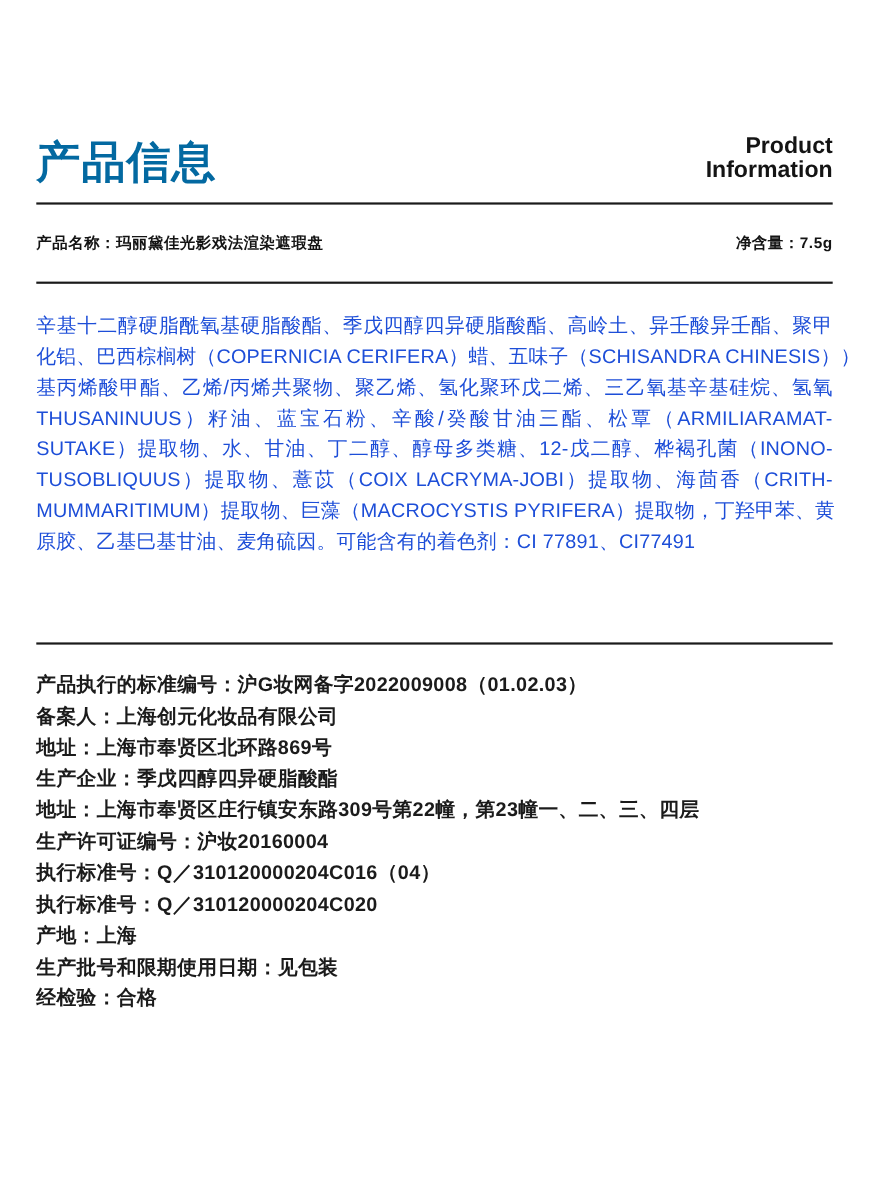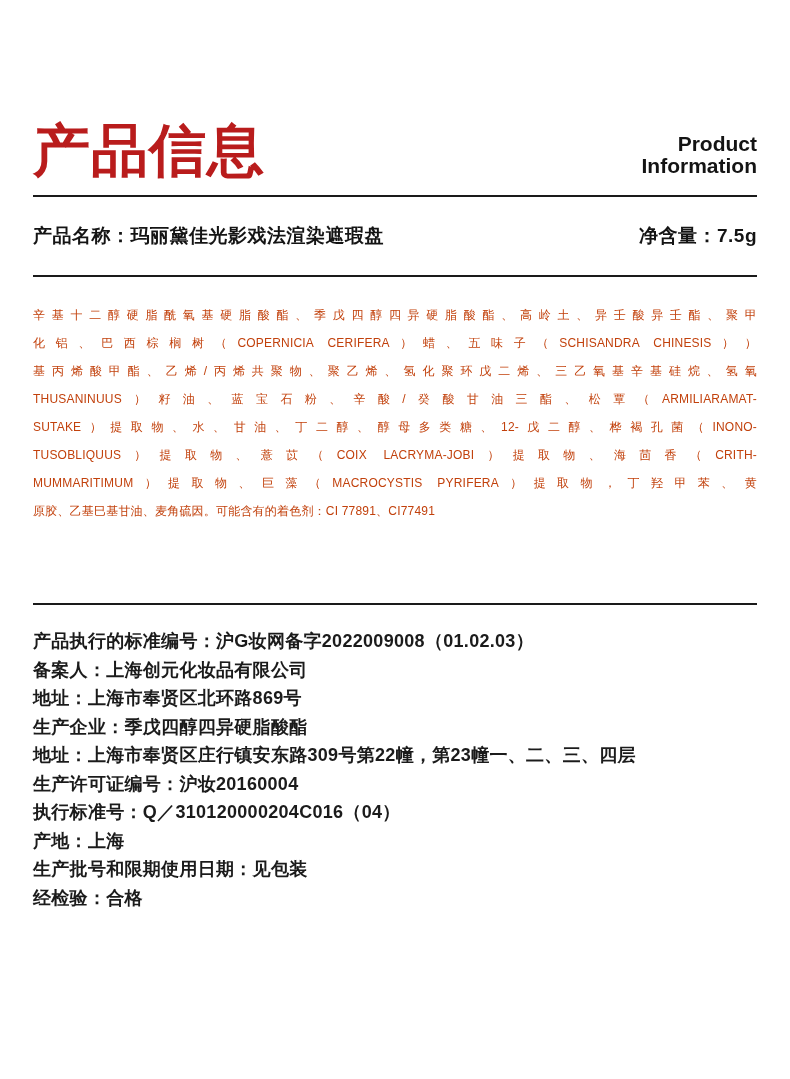--- a/index.html
+++ b/index.html
@@ -19,55 +19,55 @@
   
   .header {
     display: flex;
     justify-content: space-between;
     align-items: flex-end;
     padding-top: 122px;
     padding-bottom: 16px;
     border-bottom: 2px solid #1a1a1a;
   }
   .title-cn {
-    font-size: 57px;
+    font-size: 40px;
     font-weight: 900;
     line-height: 1;
     letter-spacing: 1px;
-    color: #b91c1c;
+    color: #0369a1;
   }
   .title-en {
     text-align: right;
     font-size: 21px;
     line-height: 22px;
     font-weight: 700;
     color: #141414;
     padding-bottom: 2px;
   }
   
   .product-row {
     display: flex;
     justify-content: space-between;
     align-items: flex-start;
     padding: 26px 0;
     border-bottom: 2px solid #1a1a1a;
-    font-size: 19px;
+    font-size: 14px;
     font-weight: 700;
     letter-spacing: 0.5px;
     color: #141414;
   }
   
   .ingredients {
     padding: 24px 0 78px 0;
     border-bottom: 2px solid #1a1a1a;
   }
   .ing-line {
-    font-size: 12px;
+    font-size: 18px;
     line-height: 28px;
-    color: #c2410c;
+    color: #1d4ed8;
     letter-spacing: 0.2px;
     text-align: justify;
     text-align-last: justify;
     white-space: nowrap;
   }
   .ing-line.last {
     text-align-last: left;
   }
   
   .details {
@@ -111,18 +111,19 @@
   </div>
 
   <div class="details">
     <div class="detail-line">产品执行的标准编号：沪G妆网备字2022009008（01.02.03）</div>
     <div class="detail-line">备案人：上海创元化妆品有限公司</div>
     <div class="detail-line">地址：上海市奉贤区北环路869号</div>
     <div class="detail-line">生产企业：季戊四醇四异硬脂酸酯</div>
     <div class="detail-line">地址：上海市奉贤区庄行镇安东路309号第22幢，第23幢一、二、三、四层</div>
     <div class="detail-line">生产许可证编号：沪妆20160004</div>
     <div class="detail-line">执行标准号：Q／310120000204C016（04）</div>
+    <div class="detail-line">执行标准号：Q／310120000204C020</div>
     <div class="detail-line">产地：上海</div>
     <div class="detail-line">生产批号和限期使用日期：见包装</div>
     <div class="detail-line">经检验：合格</div>
   </div>
 
 </div>
 
 </body></html>

